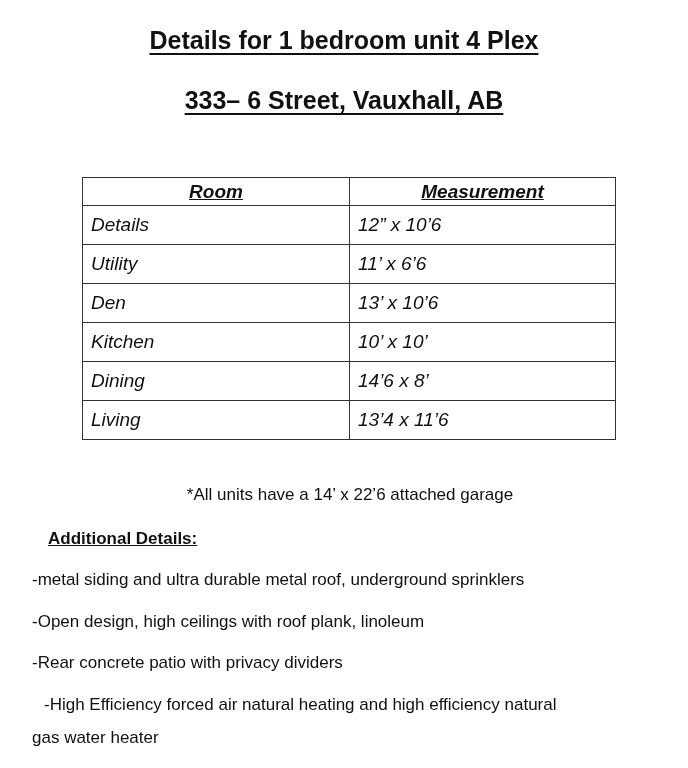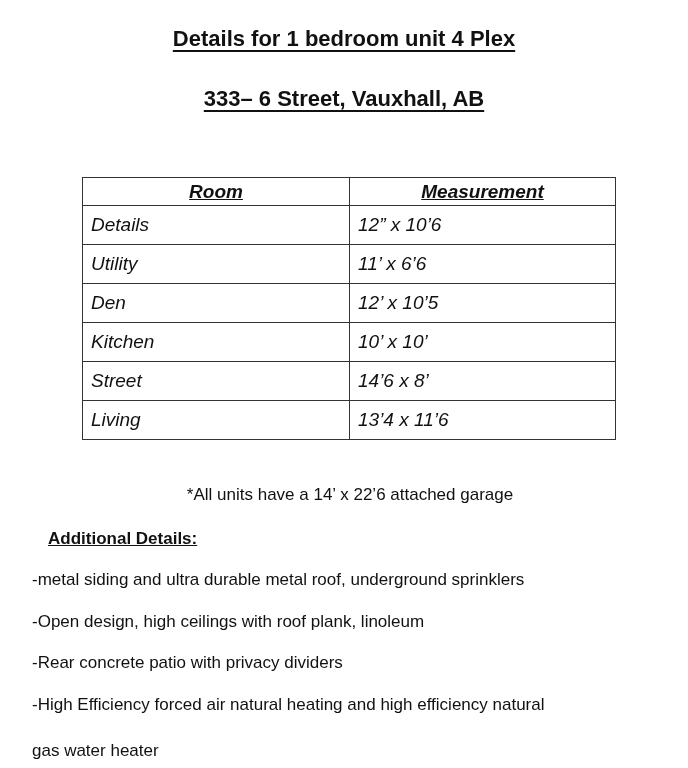--- a/index.html
+++ b/index.html
@@ -1,29 +1,29 @@
 <!DOCTYPE html>
 <html><head>
   <meta charset="utf-8">
   <style>
     html, body { margin:0; padding:0; background:#ffffff; }
     body { width:688px; height:768px; position:relative; overflow:hidden;
       font-family: "Liberation Sans", "DejaVu Sans", sans-serif; color:#111; }
     .title { position:absolute; left:0; width:688px; text-align:center;
-      font-weight:bold; font-size:22px; text-decoration:underline; text-underline-offset:4px; letter-spacing:0px; }
+      font-weight:bold; font-size:25px; text-decoration:underline; text-underline-offset:4px; letter-spacing:0px; }
     #t1 { top:26px; }
     #t2 { top:86px; }
     table { position:absolute; left:82px; top:177px; width:534px; border-collapse:collapse;font-style:italic; }
     td, th { border:1.5px solid #333; height:38px; padding:0 0 0 8px; font-size:19px; font-weight:normal; text-align:left; vertical-align:middle; }
     th { height:27px; font-weight:bold; text-align:center; text-decoration:underline; padding:0; font-size:19px; }
     td.c1, th.c1 { width:258px; }
     .note { position:absolute; top:485px; left:0; width:700px; text-align:center; font-size:17px; }
     .add-head { position:absolute; left:48px; top:529px; font-weight:bold; font-size:17px; text-decoration:underline; }
     .item { position:absolute; left:32px; font-size:17px; white-space:nowrap;text-align:right; }
-    #i0 { top:570px; } #i1 { top:612px; } #i2 { top:653px; } #i3 { top:695px; } #i3b { top:728px;margin-top:13px; }
+    #i0 { top:570px; } #i1 { top:612px; } #i2 { top:653px; } #i3 { top:695px;margin-left:12px; } #i3b { top:728px; }
   </style>
 </head>
 <body>
 
 <div id="t1" class="title">Details for 1 bedroom unit 4 Plex</div>
 <div id="t2" class="title">333– 6 Street, Vauxhall, AB</div>
 
 <table>
   <thead>
     <tr>
@@ -35,28 +35,28 @@
     <tr>
         <td class="c1">Details</td>
         <td>12” x 10’6</td>
       </tr>
     <tr>
         <td class="c1">Utility</td>
         <td>11’ x 6’6</td>
       </tr>
     <tr>
         <td class="c1">Den</td>
-        <td>12’ x 10’5</td>
+        <td>13’ x 10’6</td>
       </tr>
     <tr>
         <td class="c1">Kitchen</td>
         <td>10’ x 10’</td>
       </tr>
     <tr>
-        <td class="c1">Street</td>
+        <td class="c1">Dining</td>
         <td>14’6 x 8’</td>
       </tr>
     <tr>
         <td class="c1">Living</td>
         <td>13’4 x 11’6</td>
       </tr>
   </tbody>
 </table>
 
 <div class="note">*All units have a 14’ x 22’6 attached garage</div>

